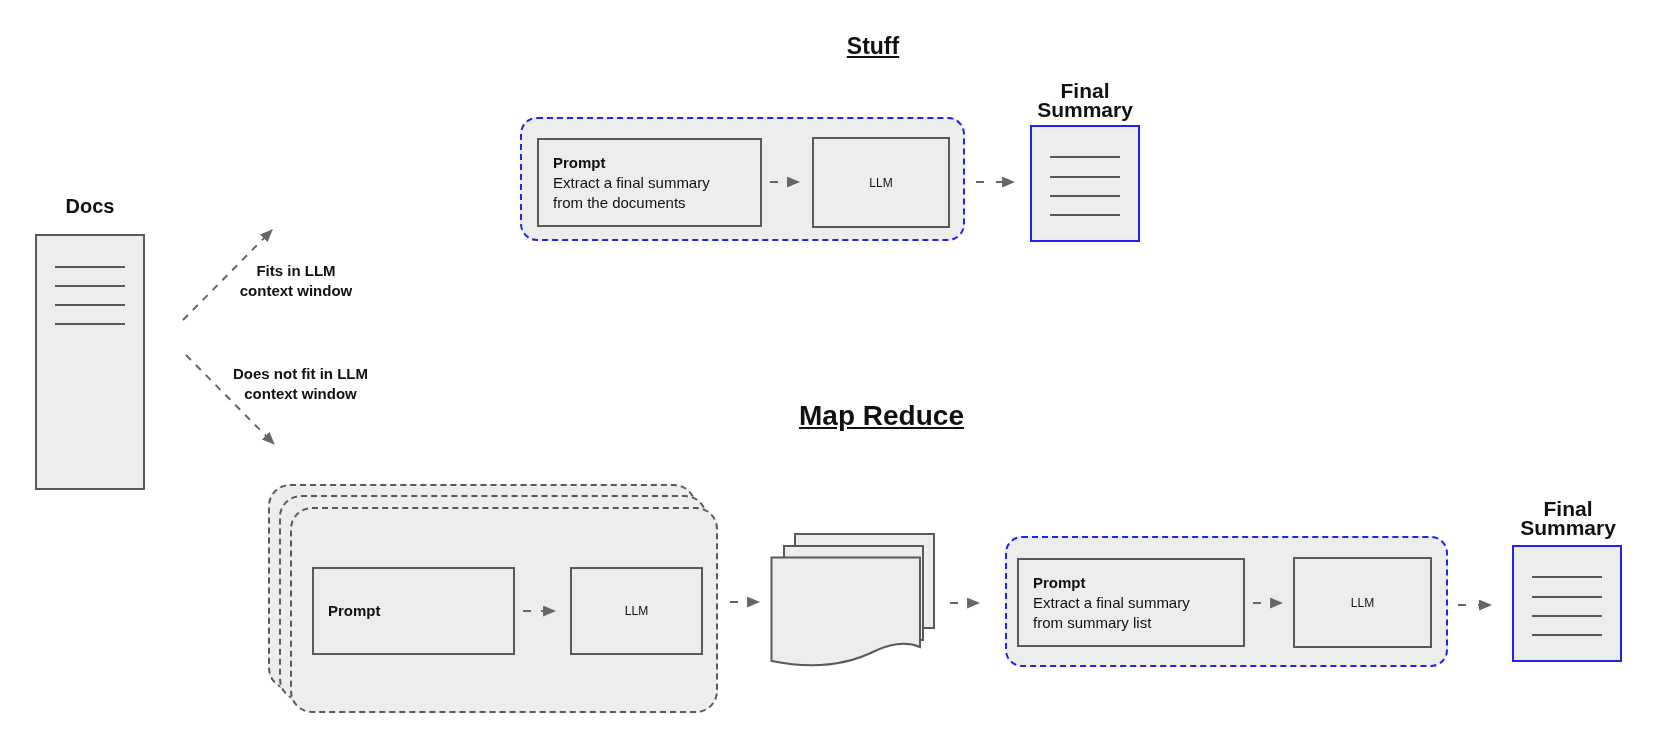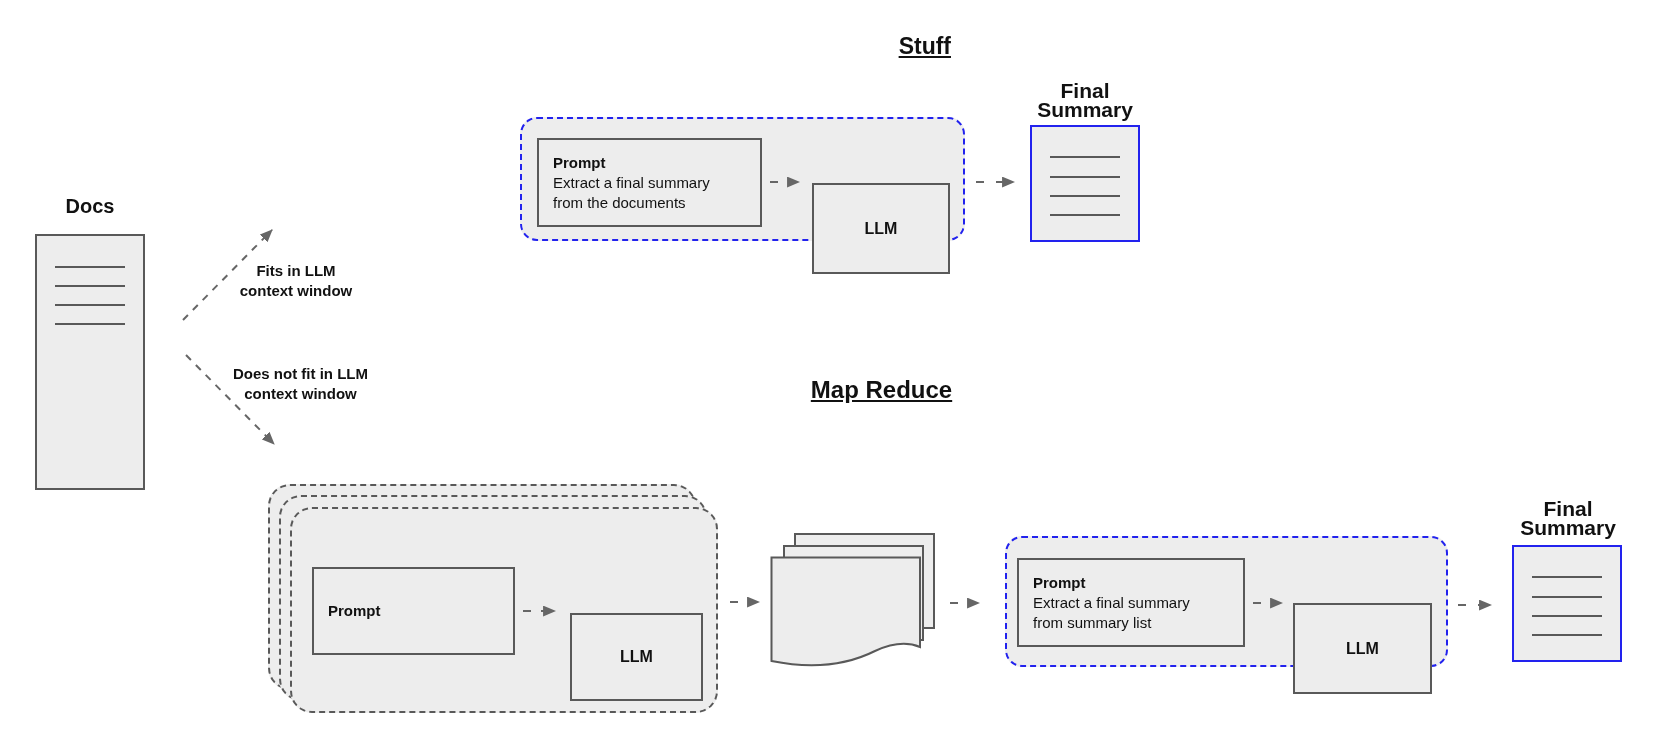--- a/index.html
+++ b/index.html
@@ -10,21 +10,21 @@
   .abs{position:absolute;box-sizing:border-box;}
   .box{background:#ededed;border:2px solid #595959;}
   .container{background:#ededed;}
   .blue-dashed{border:2px dashed #2222ee;border-radius:17px;}
   .gray-dashed{border:2px dashed #595959;border-radius:22px;}
   .prompt{display:flex;flex-direction:column;justify-content:center;
           padding:0 17px 0 14px;font-size:15px;line-height:20px;}
   .ptitle{font-weight:bold;}
   .pre{white-space:pre-line;}
   .llm{display:flex;align-items:center;justify-content:center;
-       font-weight:bold;font-size:16px;margin-top:46px;}
+       font-weight:normal;font-size:12px;}
   .label{font-weight:bold;text-align:center;}
   .docs-label{font-size:20px;}
   .branch-label{font-size:15px;line-height:20px;}
   .final-label{font-size:21px;line-height:19px;}
   .title{font-weight:bold;text-decoration:underline;text-align:center;}
   .dline{position:absolute;left:18px;width:70px;height:0;
          border-top:2px solid #595959;}
   .summaries-label{display:flex;align-items:center;justify-content:center;
        font-weight:bold;font-size:16px;padding-left:12px;}
   svg.overlay{position:absolute;left:0;top:0;pointer-events:none;}
@@ -40,42 +40,42 @@
     <div class="dline" style="top:49px;"></div>
     <div class="dline" style="top:68px;"></div>
     <div class="dline" style="top:87px;"></div>
   </div>
 
   <div class="abs label branch-label pre" style="left:220px;top:261px;width:152px;">Fits in LLM
 context window</div>
   <div class="abs label branch-label pre" style="left:213px;top:364px;width:175px;">Does not fit in LLM
 context window</div>
 
-  <div class="abs title" style="left:795px;top:33px;width:156px;font-size:23px;text-align:right;">Stuff</div>
+  <div class="abs title" style="left:795px;top:33px;width:156px;font-size:23px;">Stuff</div>
 
   <div class="abs container blue-dashed" style="left:520px;top:117px;width:445px;height:124px;"></div>
 
   <div class="abs box prompt" style="left:537px;top:138px;width:225px;height:89px;">
     <div class="ptitle">Prompt</div>
     <div class="pre">Extract a final summary
 from the documents</div>
   </div>
 
   <div class="abs box llm" style="left:812px;top:137px;width:138px;height:91px;">LLM</div>
 
   <div class="abs label final-label pre" style="left:1023px;top:81px;width:124px;">Final
 Summary</div>
   <div class="abs box" style="left:1030px;top:125px;width:110px;height:117px;border-color:#2222ee;">
     <div class="dline" style="top:29px;"></div>
     <div class="dline" style="top:49px;"></div>
     <div class="dline" style="top:68px;"></div>
     <div class="dline" style="top:87px;"></div>
   </div>
 
-  <div class="abs title" style="left:779px;top:376px;width:205px;font-size:24px;">Map Reduce</div>
+  <div class="abs title" style="left:779px;top:400px;width:205px;font-size:28px;">Map Reduce</div>
 
   <div class="abs container gray-dashed" style="left:268px;top:484px;width:428px;height:206px;"></div>
   <div class="abs container gray-dashed" style="left:279px;top:495px;width:428px;height:206px;"></div>
   <div class="abs container gray-dashed" style="left:290px;top:507px;width:428px;height:206px;"></div>
 
   <div class="abs box prompt" style="left:312px;top:567px;width:203px;height:88px;">
     <div class="ptitle">Prompt</div>
   </div>
 
   <div class="abs box llm" style="left:570px;top:567px;width:133px;height:88px;">LLM</div>

